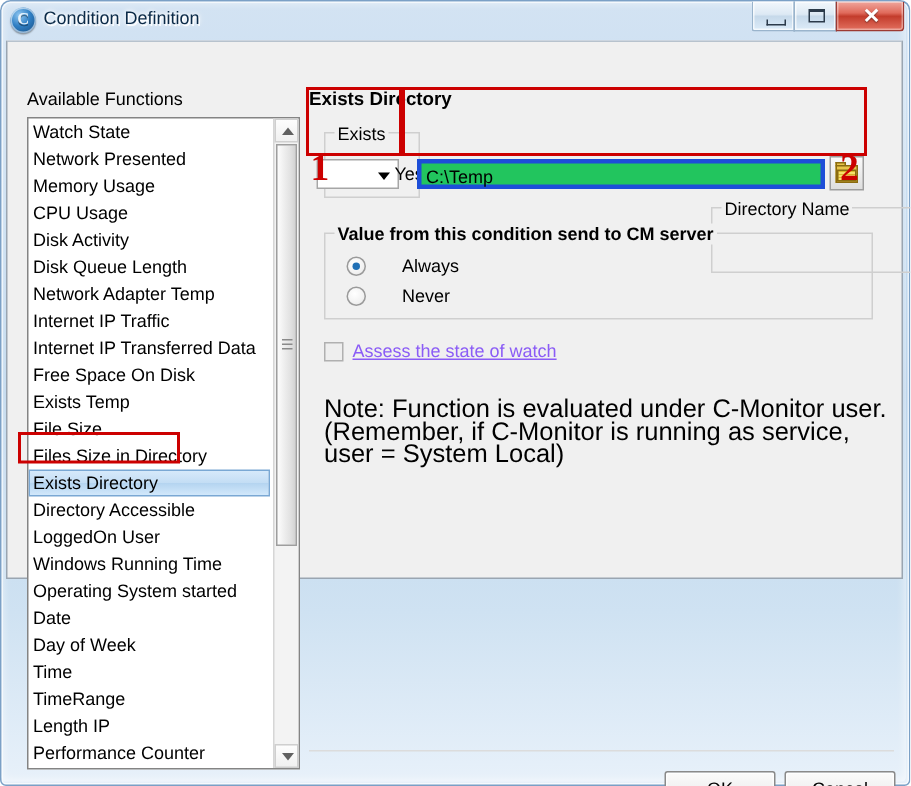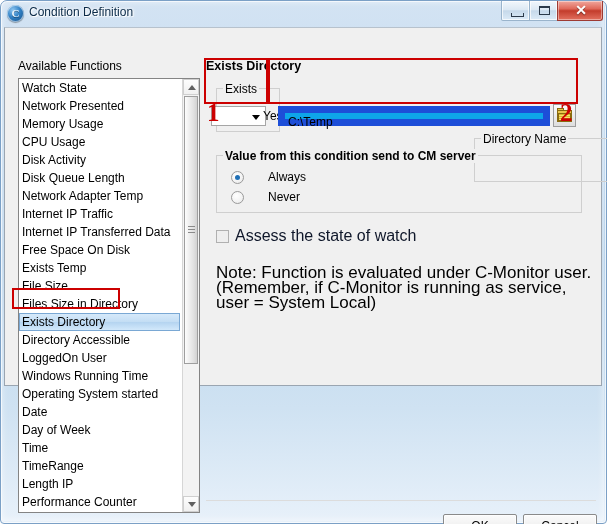--- a/index.html
+++ b/index.html
@@ -307,22 +307,22 @@
   #grp-dirname {
     left: 268px; top: 60px;
     width: 308px; height: 44px;
   }
   .textfield {
     position: absolute;
     left: 273px; top: 78px;
     width: 272px;
     height: 20px;
     box-sizing: border-box;
-    background: #0ea5e9;
-    border: 7px solid #1d4ed8;
+    background: #22c55e;
+    border: 3px solid #1d4ed8;
   }
   .textfield-text {
     position: absolute;
     left: 3px; top: 2px;
     font-size: 12px;
     color: #000000;
   }
   .browse-btn {
     position: absolute;
     left: 548px; top: 76px;
@@ -405,23 +405,24 @@
   }
   .checkbox {
     width: 13px; height: 13px;
     box-sizing: border-box;
     background: #eeeeee;
     border: 1px solid #b0b0b0;
     flex: 0 0 auto;
   }
   .check-label {
     margin-left: 6px;
-    font-size: 16px;
-    color: #0f172a;
+    font-size: 12px;
+    color: #8b5cf6;
     white-space: nowrap;
+    text-decoration: underline;
   }
 
   .note {
     position: absolute;
     left: 211px; top: 237px;
     width: 380px;
     font-size: 17px;
     color: #000000;
     line-height: 15px;
   }

